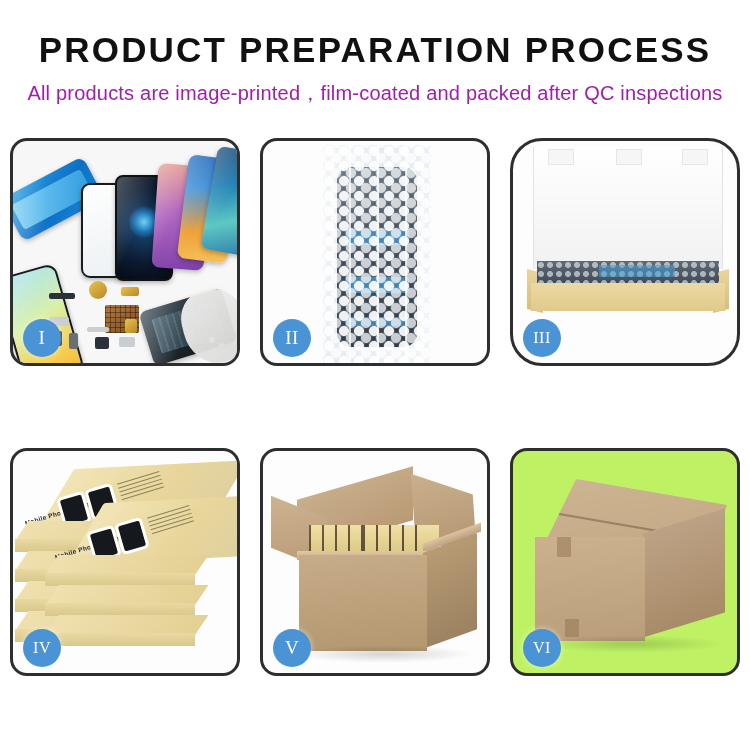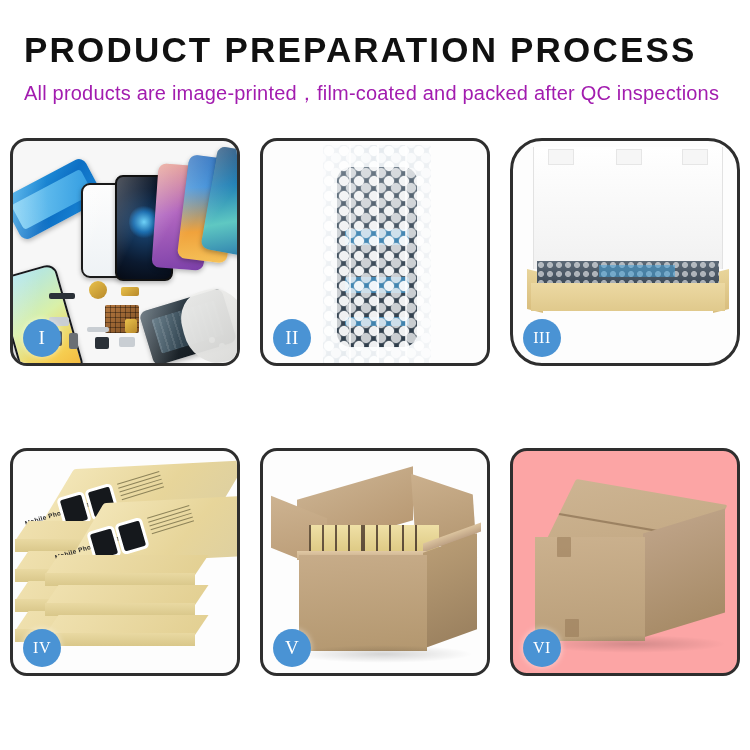--- a/index.html
+++ b/index.html
@@ -5,21 +5,21 @@
   * { box-sizing: border-box; margin: 0; padding: 0; }
   html, body {
     width: 750px; height: 750px;
     background: #ffffff;
     font-family: "Liberation Sans", sans-serif;
     overflow: hidden;
   }
   .page { position: relative; width: 750px; height: 750px; background: #fff; }
 
   
-  .header { text-align: left; padding-top: 32px; margin-left: 24px; }
+  .header { text-align: center; padding-top: 32px; }
   .title {
     font-size: 35px; font-weight: 700; letter-spacing: 2.2px;
     color: #111; line-height: 1.05; white-space: nowrap;
   }
   .subtitle {
     font-size: 20px; color: #a21caf; margin-top: 11px;
     letter-spacing: .2px; white-space: nowrap;
   }
 
   
@@ -190,21 +190,21 @@
           background: linear-gradient(175deg,#c7ac89,#b3976f); }
   .ct-side { position:absolute; left: 160px; top: 92px; width: 54px; height: 96px;
           background: linear-gradient(175deg,#b79b74,#9c8260);
           transform: skewY(-20deg); }
   .ct-lipF { position:absolute; left: 34px; top: 100px; width: 132px; height: 9px;
           background: linear-gradient(180deg,#e0c8a5,#c6ab86); }
   .ct-lipR { position:absolute; left: 160px; top: 82px; width: 58px; height: 9px;
           background: linear-gradient(180deg,#dcc49f,#bda184); transform: skewY(-20deg); }
 
   
-  .p6 { background: #fca5a5; }
+  .p6 { background: #bef264; }
   .sb-top { position:absolute; left: 28px; top: 28px; width: 164px; height: 72px;
           background: linear-gradient(160deg,#cdb492,#c0a57f);
           transform: skewX(-26deg) skewY(9deg); transform-origin: left bottom;
           border-radius: 2px; }
   .sb-top .seam { position:absolute; left:0; right:0; top: 34px; height:2px;
           background: rgba(120,95,65,.55); }
   .sb-front { position:absolute; left: 22px; top: 86px; width: 110px; height: 104px;
           background: linear-gradient(175deg,#cbb18e,#b99e79); }
   .sb-right { position:absolute; left: 130px; top: 70px; width: 82px; height: 104px;
           background: linear-gradient(175deg,#bda286,#a78b67);

